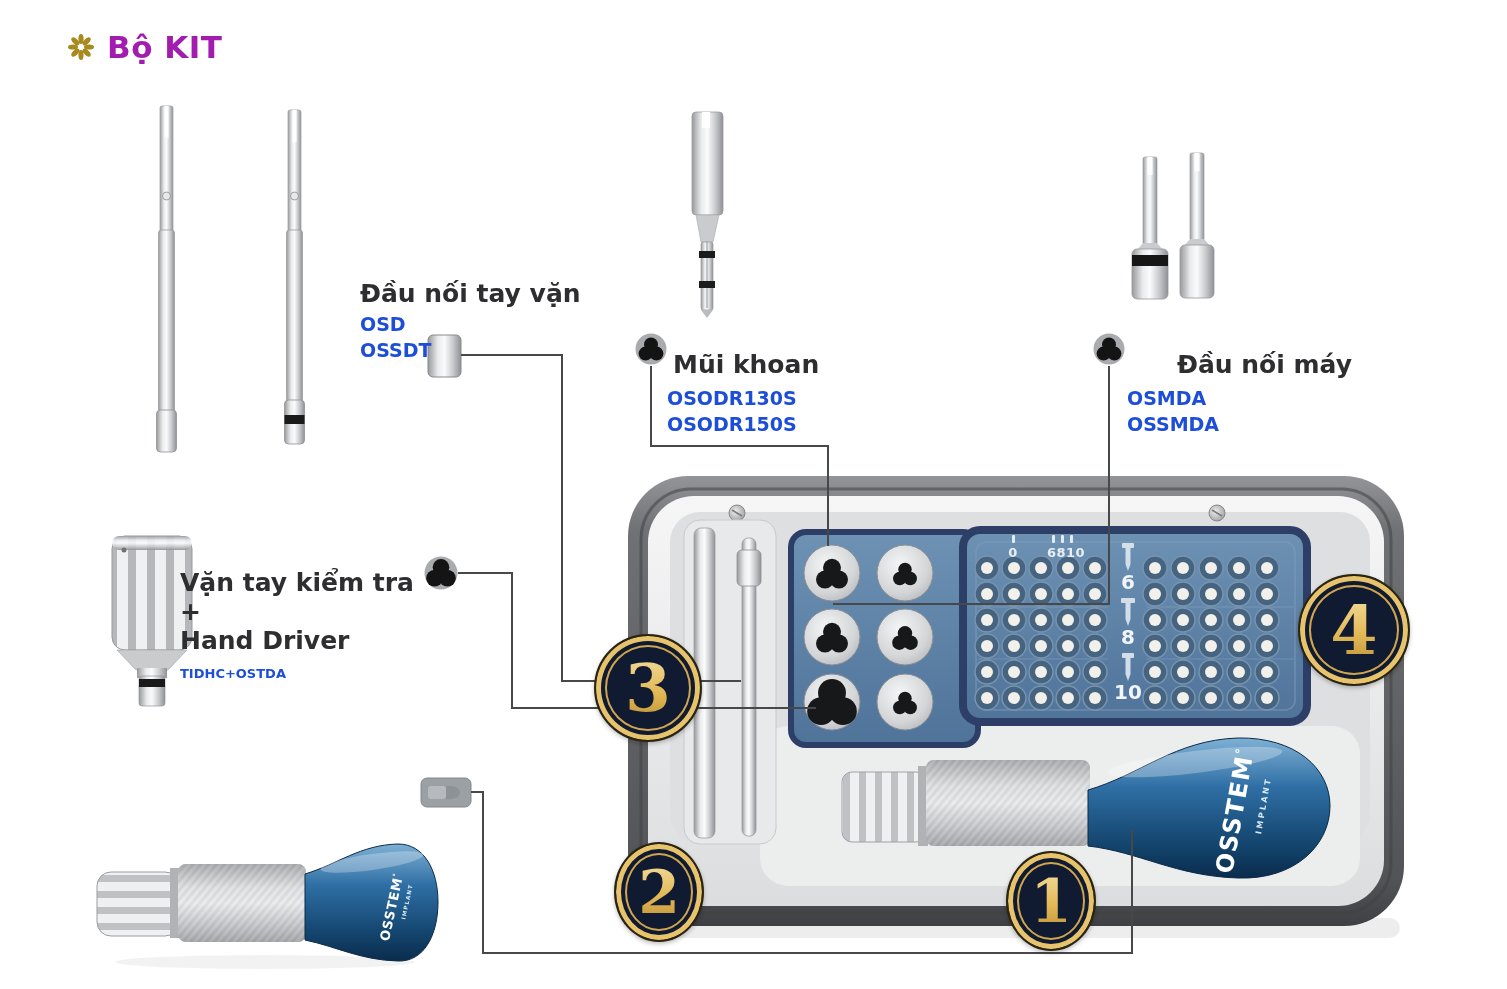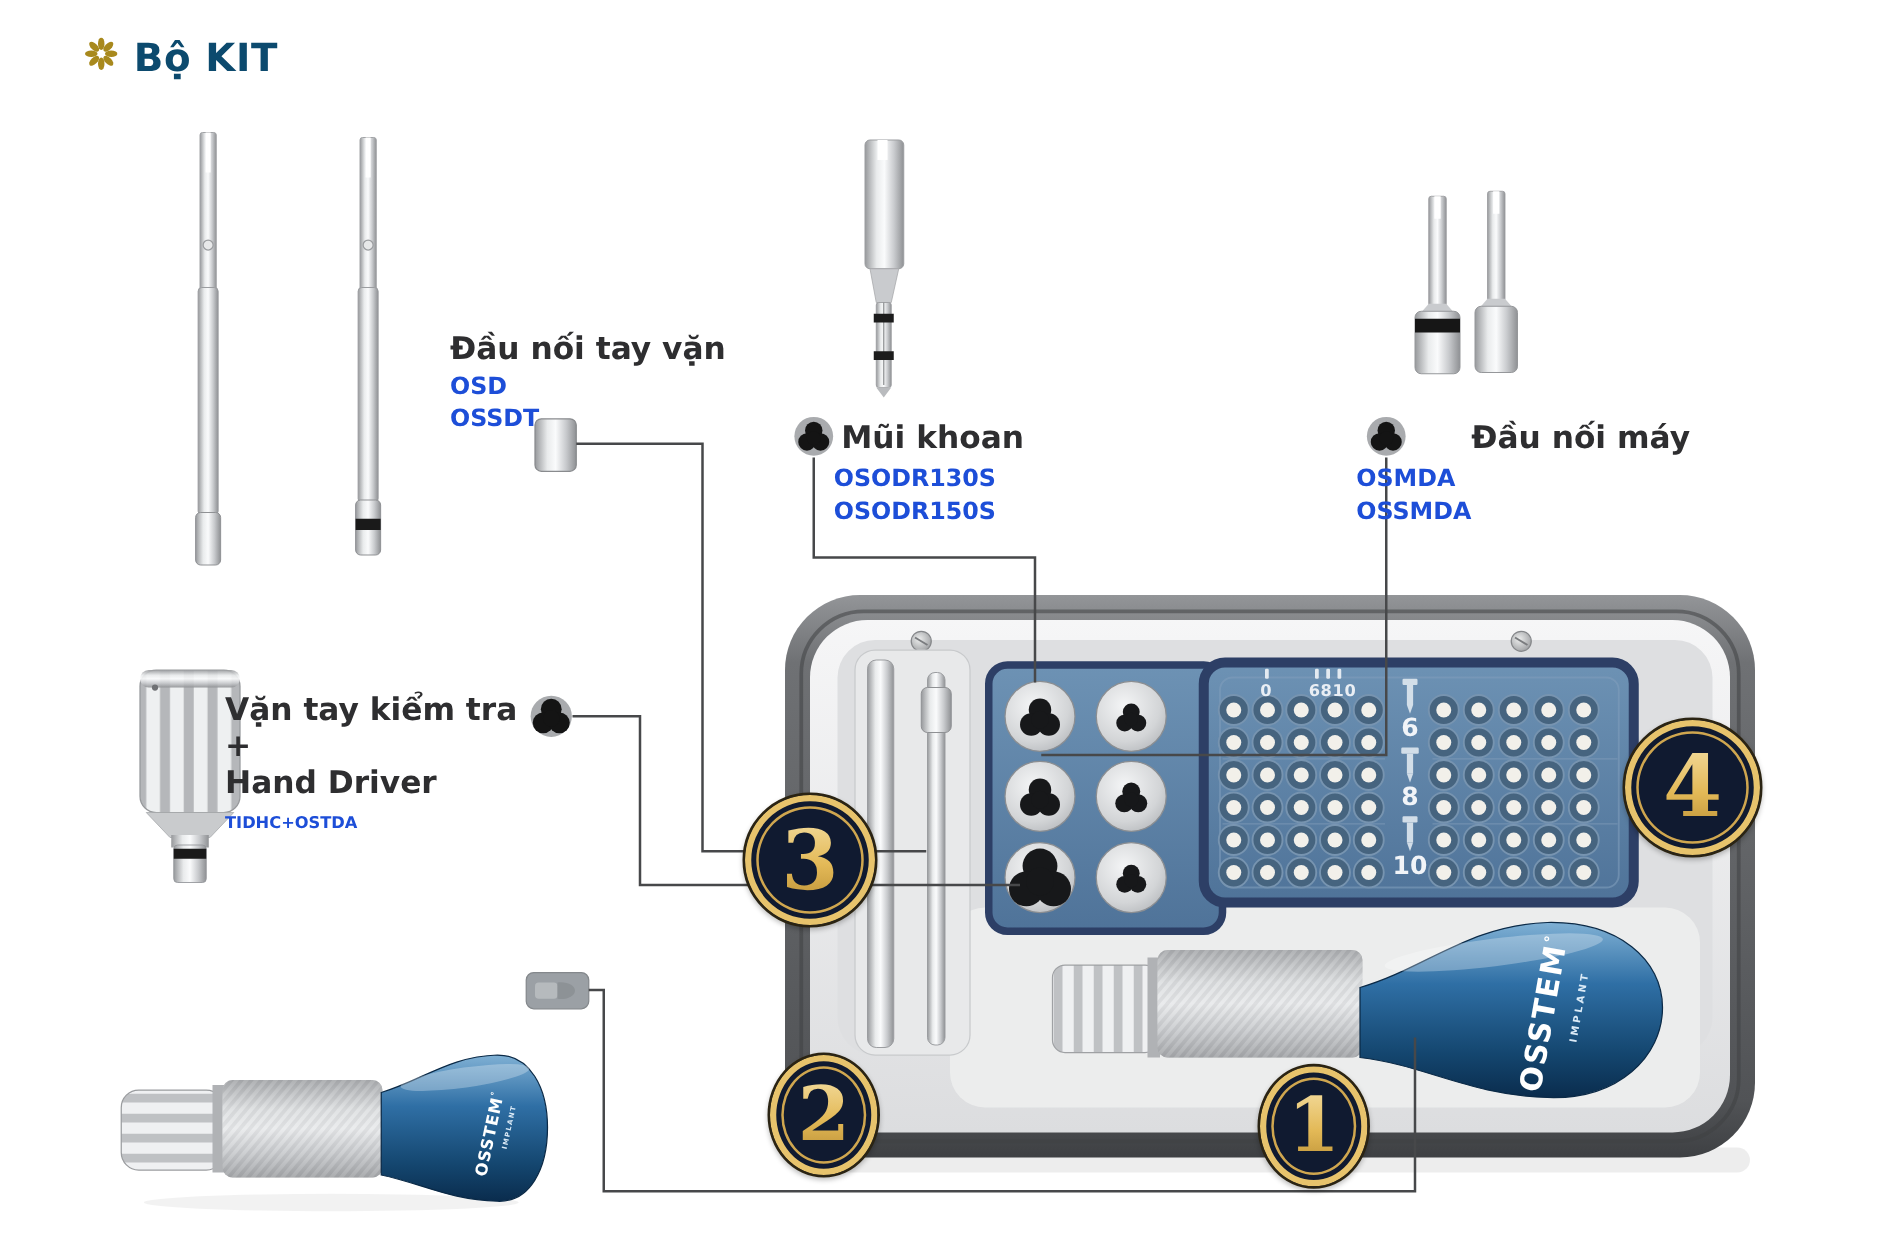--- a/index.html
+++ b/index.html
@@ -1,23 +1,23 @@
 <!DOCTYPE html>
 <html><head>
 <meta charset="utf-8">
 <style>
   html,body{margin:0;padding:0;background:#fff;}
   .stage{position:relative;width:1507px;height:989px;background:#fff;overflow:hidden;
          font-family:"DejaVu Sans",sans-serif;}
   svg.art{position:absolute;left:0;top:0;}
 
-  .hdr{position:absolute;left:68px;top:30px;display:flex;gap:13px;color:#0c4a6e;}
+  .hdr{position:absolute;left:68px;top:30px;display:flex;align-items:center;gap:13px;color:#a21caf;}
   .hdr-text{font-size:31px;font-weight:700;letter-spacing:.5px;line-height:34px;}
 
-  .lbl{position:absolute;}
+  .lbl{position:absolute;margin-top:15px;}
   .lbl-title{font-size:25px;font-weight:700;color:#2e2e30;line-height:29px;}
   .lbl-code{font-size:19px;font-weight:700;color:#1d4ed8;line-height:26px;}
   .lbl.right{text-align:left;}
   .code-block{margin-top:3px;}
   .code-sm{font-size:13px;}
 
   .badge{position:absolute;border-radius:50%;background:#101a30;display:flex;align-items:center;justify-content:center;
          border:2px solid #2b2413;
          box-shadow:inset 0 0 0 5px #e7c36c, inset 0 0 0 9px #101a30, inset 0 0 0 11px #cfa64f,
                     0 2px 4px rgba(0,0,0,.25);}
@@ -437,21 +437,21 @@
   <div class="lbl-title">Mũi khoan</div>
 </div>
 <div class="lbl" style="left:667px;top:370px;">
   <div class="lbl-code">OSODR130S</div>
   <div class="lbl-code">OSODR150S</div>
 </div>
 
 <div class="lbl" style="left:1177px;top:335px;">
   <div class="lbl-title">Đầu nối máy</div>
 </div>
-<div class="lbl" style="left:1085px;top:370px;">
+<div class="lbl" style="left:1127px;top:370px;">
   <div class="lbl-code">OSMDA</div>
   <div class="lbl-code">OSSMDA</div>
 </div>
 
 <div class="lbl right" style="left:180px;top:553px;width:239px;">
   <div class="lbl-title">Vặn tay kiểm tra +</div>
   <div class="lbl-title">Hand Driver</div>
   <div class="lbl-code code-sm" style="margin-top:6px;">TIDHC+OSTDA</div>
 </div>
 

